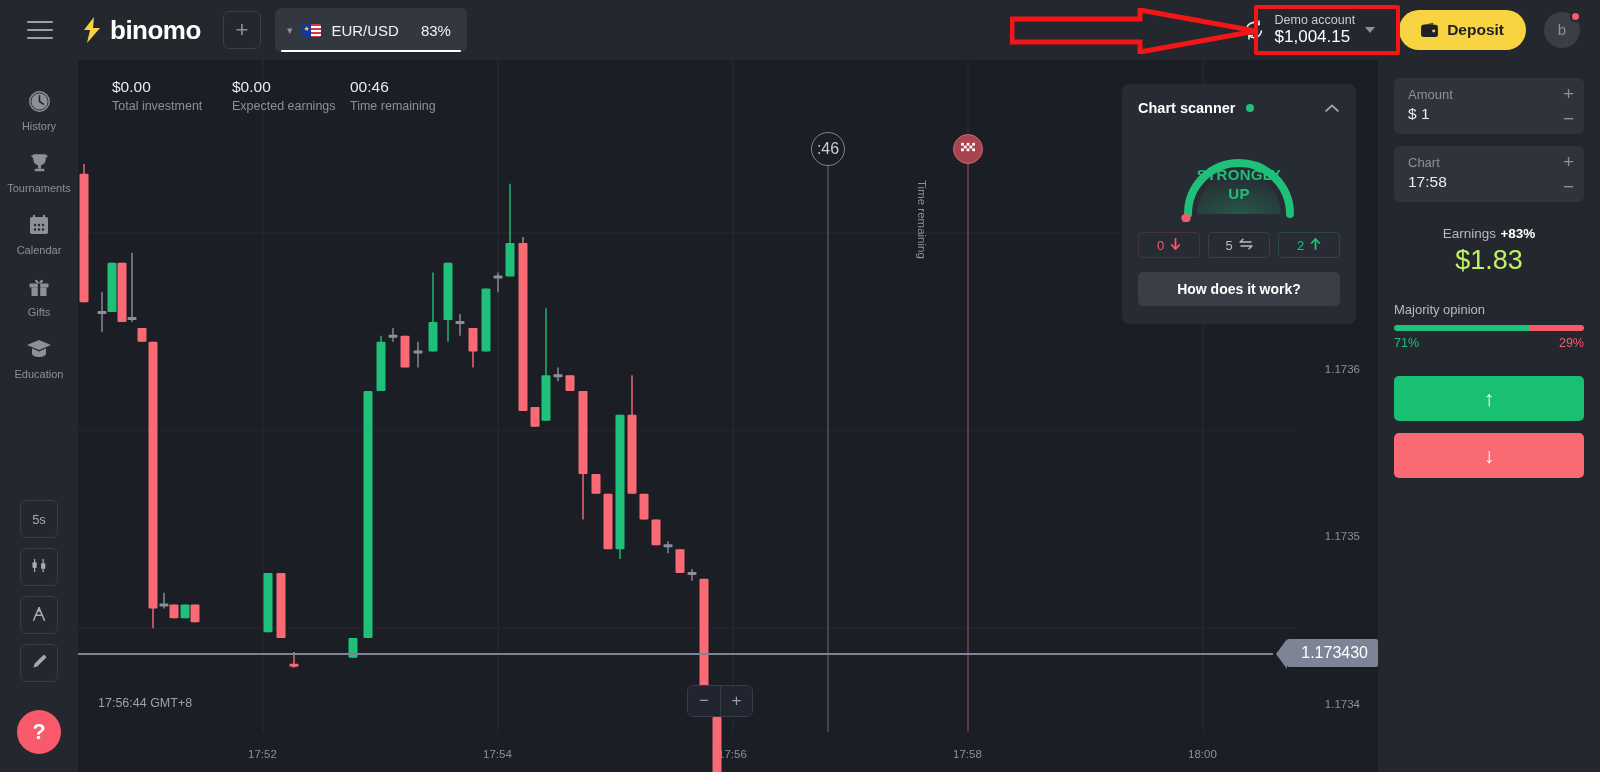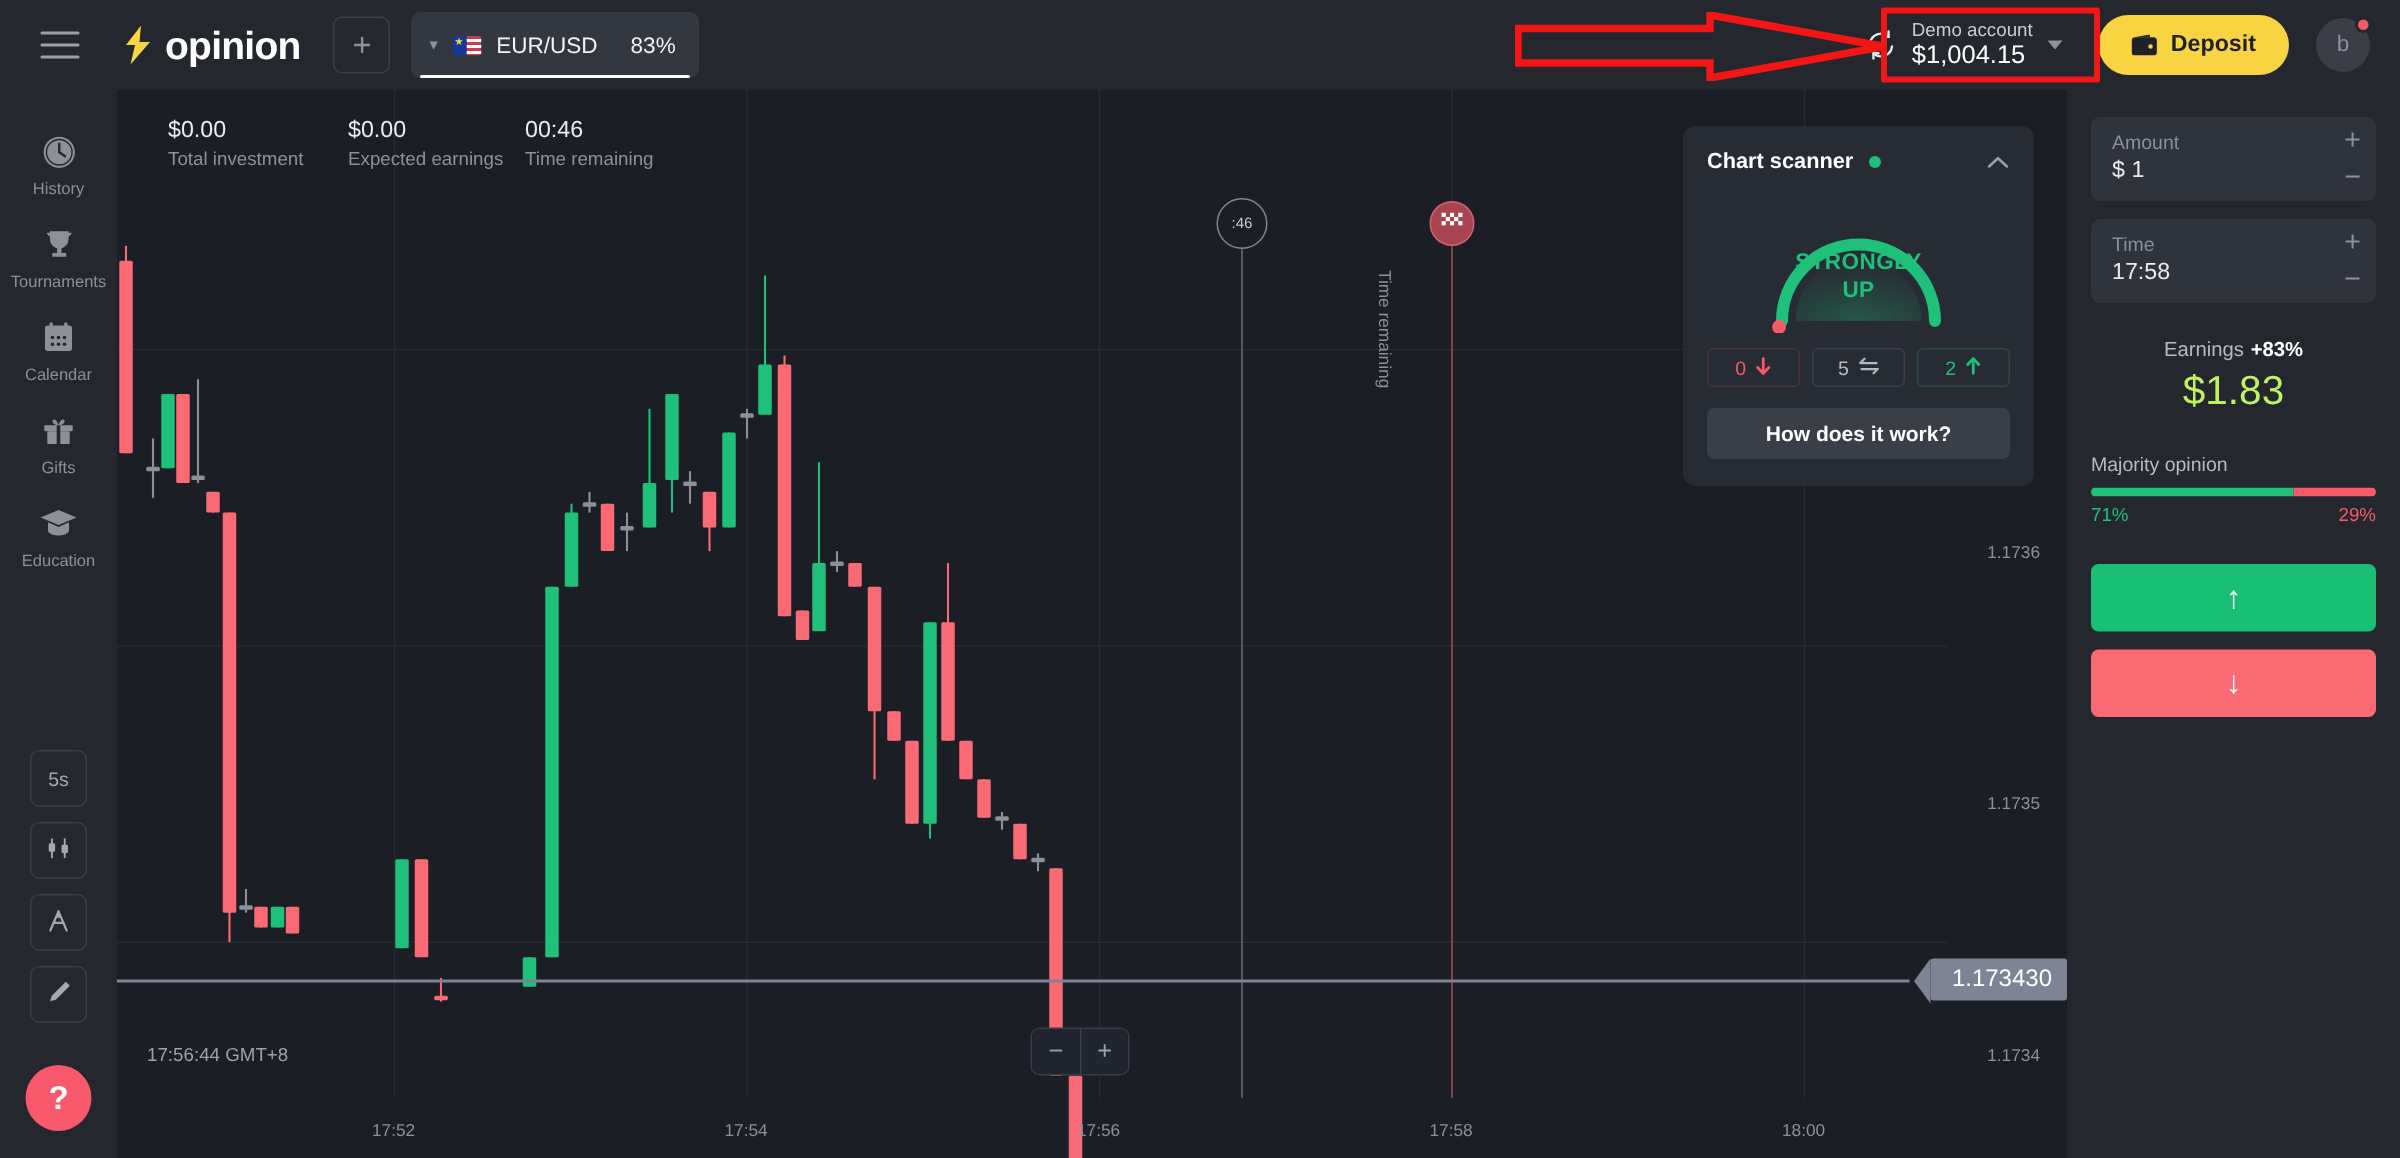--- a/index.html
+++ b/index.html
@@ -179,21 +179,21 @@
     color: #9ba0ab; font-size: 17px; cursor: pointer; background: #212530;
   }
   .zoom-ctl div + div { border-left: 1px solid #383c45; }
 
   .time-lbl { position: absolute; bottom: 12px; font-size: 11.5px; color: #8b9099; }
 
   .deal-timer {
     position: absolute; z-index: 9;
     width: 34px; height: 34px; border-radius: 50%;
     border: 1px solid #7e8496; background: #1b1e25;
-    color: #c9ccd3; font-size: 10px;
+    color: #c9ccd3; font-size: 16px;
     display: flex; align-items: center; justify-content: center;
   }
   .vert-lbl {
     position: absolute; z-index: 7; font-size: 11.5px; color: #8b9099;
     writing-mode: vertical-rl;
   }
   .flag-marker {
     position: absolute; z-index: 9;
     width: 30px; height: 30px; border-radius: 50%;
     background: #a8444f; border: 1px solid #d06472;
@@ -285,21 +285,21 @@
         <i></i>
         <i></i>
     </div>
 
     <div class="logo">
       <span class="logo-mark">
         <svg width="22" height="26" viewBox="0 0 22 26">
           <path d="M13 0 L3 13 L9 13 L6 26 L19 11 L12 11 Z" fill="#f8d442"></path>
         </svg>
       </span>
-      <span class="logo-text">opinion</span>
+      <span class="logo-text">binomo</span>
     </div>
 
     <div class="add-asset">
       <span>+</span>
     </div>
 
     <div class="asset-chip">
       <span class="chev">▾</span>
       <span class="flag">
         <span class="flag-eu"></span>
@@ -701,21 +701,21 @@
     <div class="field">
       <div class="field-lbl">Amount</div>
       <div class="field-val">$ 1</div>
       <div class="stepper">
         <span>+</span>
         <span>−</span>
       </div>
     </div>
 
     <div class="field">
-      <div class="field-lbl">Time</div>
+      <div class="field-lbl">Chart</div>
       <div class="field-val">17:58</div>
       <div class="stepper">
         <span>+</span>
         <span>−</span>
       </div>
     </div>
 
     <div class="earn-row">
       <span class="earn-lbl">Earnings</span>
       <span class="earn-pct">+83%</span>

